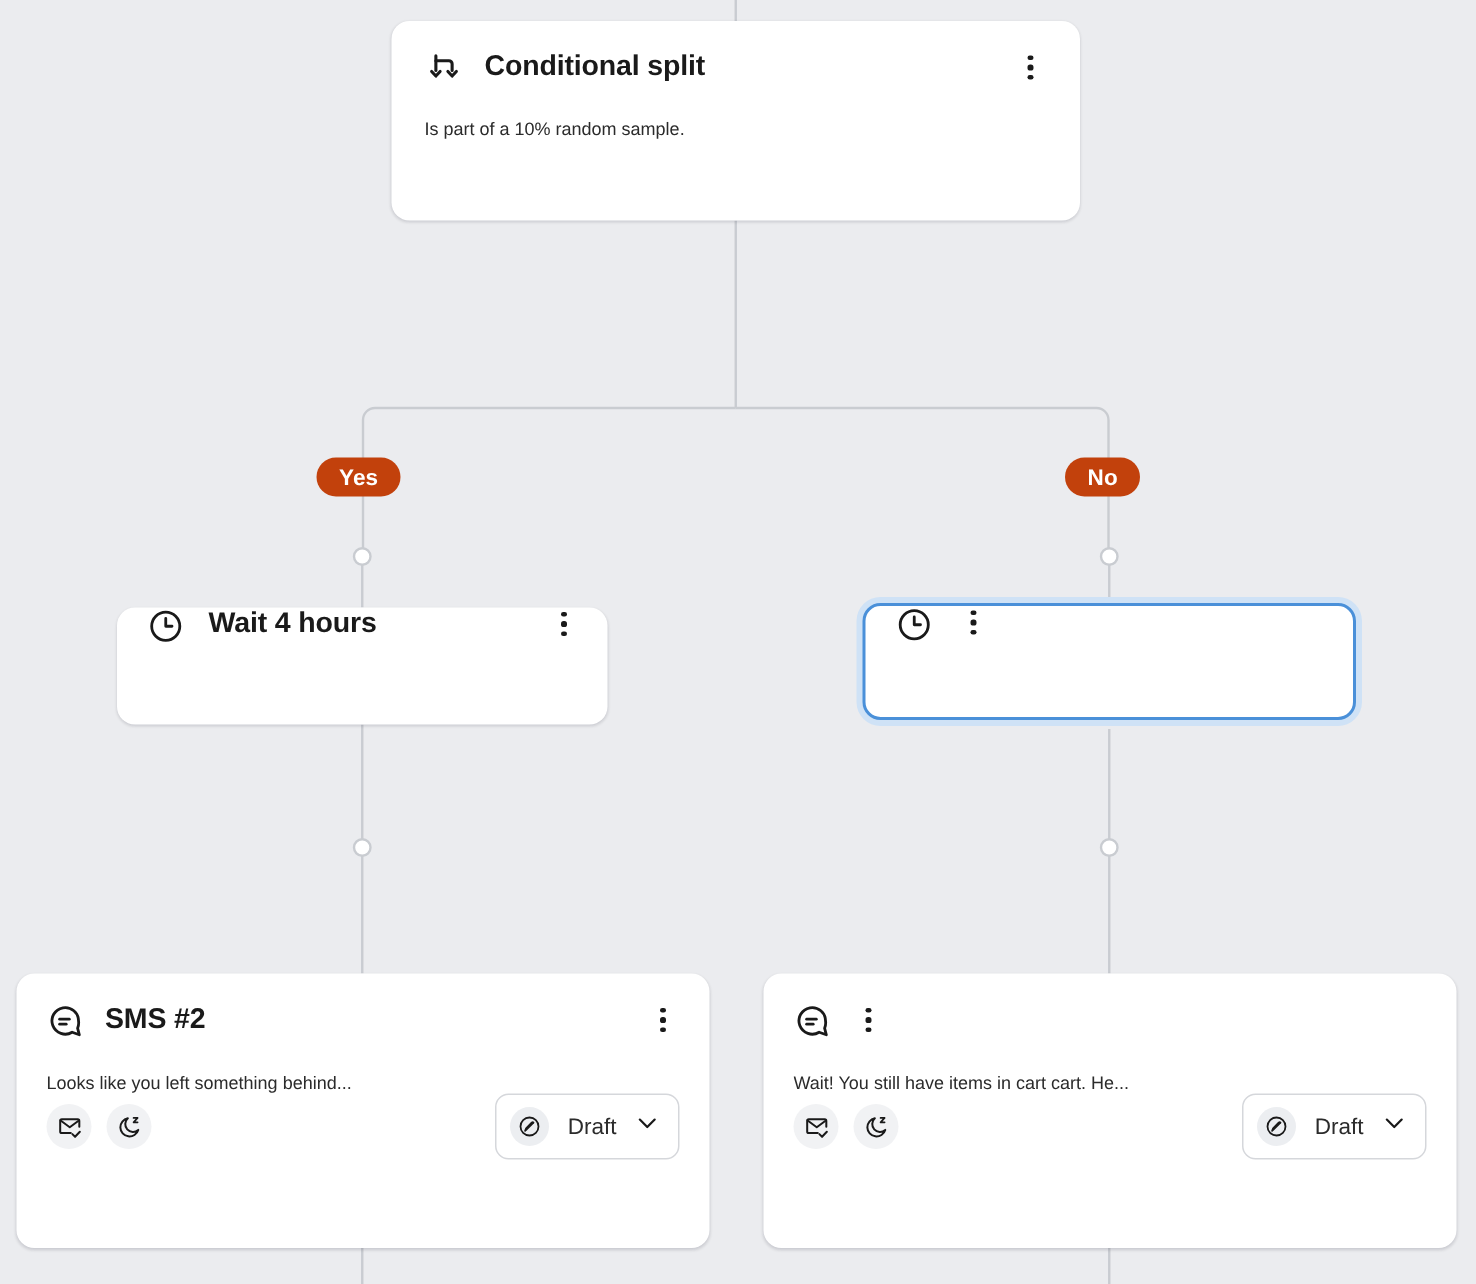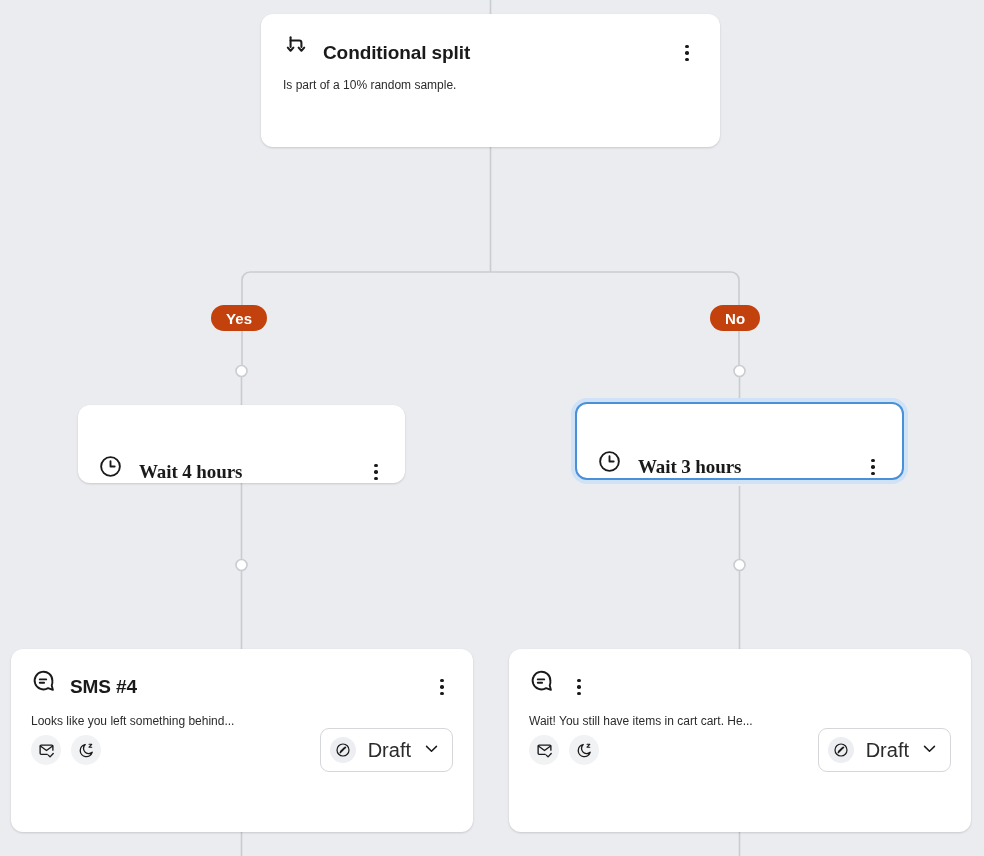--- a/index.html
+++ b/index.html
@@ -39,21 +39,21 @@
     box-sizing: border-box;
     box-shadow: 0 1px 2px rgba(16,24,40,0.10), 0 1px 3px rgba(16,24,40,0.06);
   }
   .card.selected {
     border: 2px solid #4a90d9;
     box-shadow: 0 0 0 4px #cfe2f6;
   }
 
   .card-head {
     display: flex;
-    align-items: flex-end;
+    align-items: flex-start;
     gap: 14px;
   }
   .card-title {
     font-size: 19px;
     font-weight: 700;
     color: #1a1a1a;
     letter-spacing: -0.1px;
     flex: 1;
     white-space: nowrap;
   }
@@ -96,23 +96,22 @@
     padding: 20px 22px 0 22px;
   }
   #split-card .card-head { margin-bottom: 10px; }
   #split-card .card-body-text { margin-top: 14px; }
 
   
   .wait-card {
     height: 78px;
     padding: 0 18px 0 20px;
     display: flex;
-    align-items: flex-end;
+    align-items: flex-start;
     gap: 16px;
-    font-family: Liberation Serif, serif;
   }
   #wait-left  { left: 78px;  top: 405px; width: 327px; }
   #wait-right { left: 575px; top: 402px; width: 329px; }
   .wait-card .card-title { font-size: 19px; }
 
   
   .sms-card {
     width: 462px;
     height: 183px;
     padding: 20px 20px 0 20px;
@@ -158,21 +157,21 @@
     width: 26px;
     height: 26px;
     border-radius: 50%;
     background: #eceef1;
     display: flex;
     align-items: center;
     justify-content: center;
     flex: 0 0 auto;
   }
   .status-label {
-    font-size: 20px;
+    font-size: 15px;
     color: #2b2b2b;
   }
 
   
   .branch-badge {
     position: absolute;
     height: 26px;
     border-radius: 13px;
     background: #c2410c;
     color: #ffffff;
@@ -260,38 +259,37 @@
     </span>
   </div>
 
   <div class="card wait-card selected" id="wait-right">
     <span class="icon">
       <svg width="25" height="25" viewBox="0 0 24 24" fill="none" stroke="#1a1a1a" stroke-width="1.8" stroke-linecap="round" stroke-linejoin="round">
         <circle cx="12" cy="12" r="9"></circle>
         <path d="M12 7 V12 H16"></path>
       </svg>
     </span>
-    <span class="card-title">Wait 3 hours</span>
     <span class="kebab">
       <i></i>
         <i></i>
         <i></i>
     </span>
   </div>
 
   <div class="card sms-card" id="sms-left">
     <div class="card-head">
       <span class="icon">
         <svg width="25" height="25" viewBox="0 0 24 24" fill="none" stroke="#1a1a1a" stroke-width="1.8" stroke-linecap="round" stroke-linejoin="round">
           <path d="M20.5 11.2 a8.5 8.5 0 1 0 -4.1 7.2 L21 20 l-1.1 -4.2 a8.4 8.4 0 0 0 0.6 -4.6 Z"></path>
           <path d="M8.4 10 H14.6"></path>
           <path d="M8.4 13.2 H12.6"></path>
         </svg>
       </span>
-      <span class="card-title">SMS #4</span>
+      <span class="card-title">SMS #2</span>
       <span class="kebab">
         <i></i>
           <i></i>
           <i></i>
       </span>
     </div>
     <div class="card-body-text">Looks like you left something behind...</div>
     <div class="sms-footer">
       <span class="chip-icon">
         <svg width="17" height="17" viewBox="0 0 24 24" fill="none" stroke="#1a1a1a" stroke-width="1.9" stroke-linecap="round" stroke-linejoin="round">

